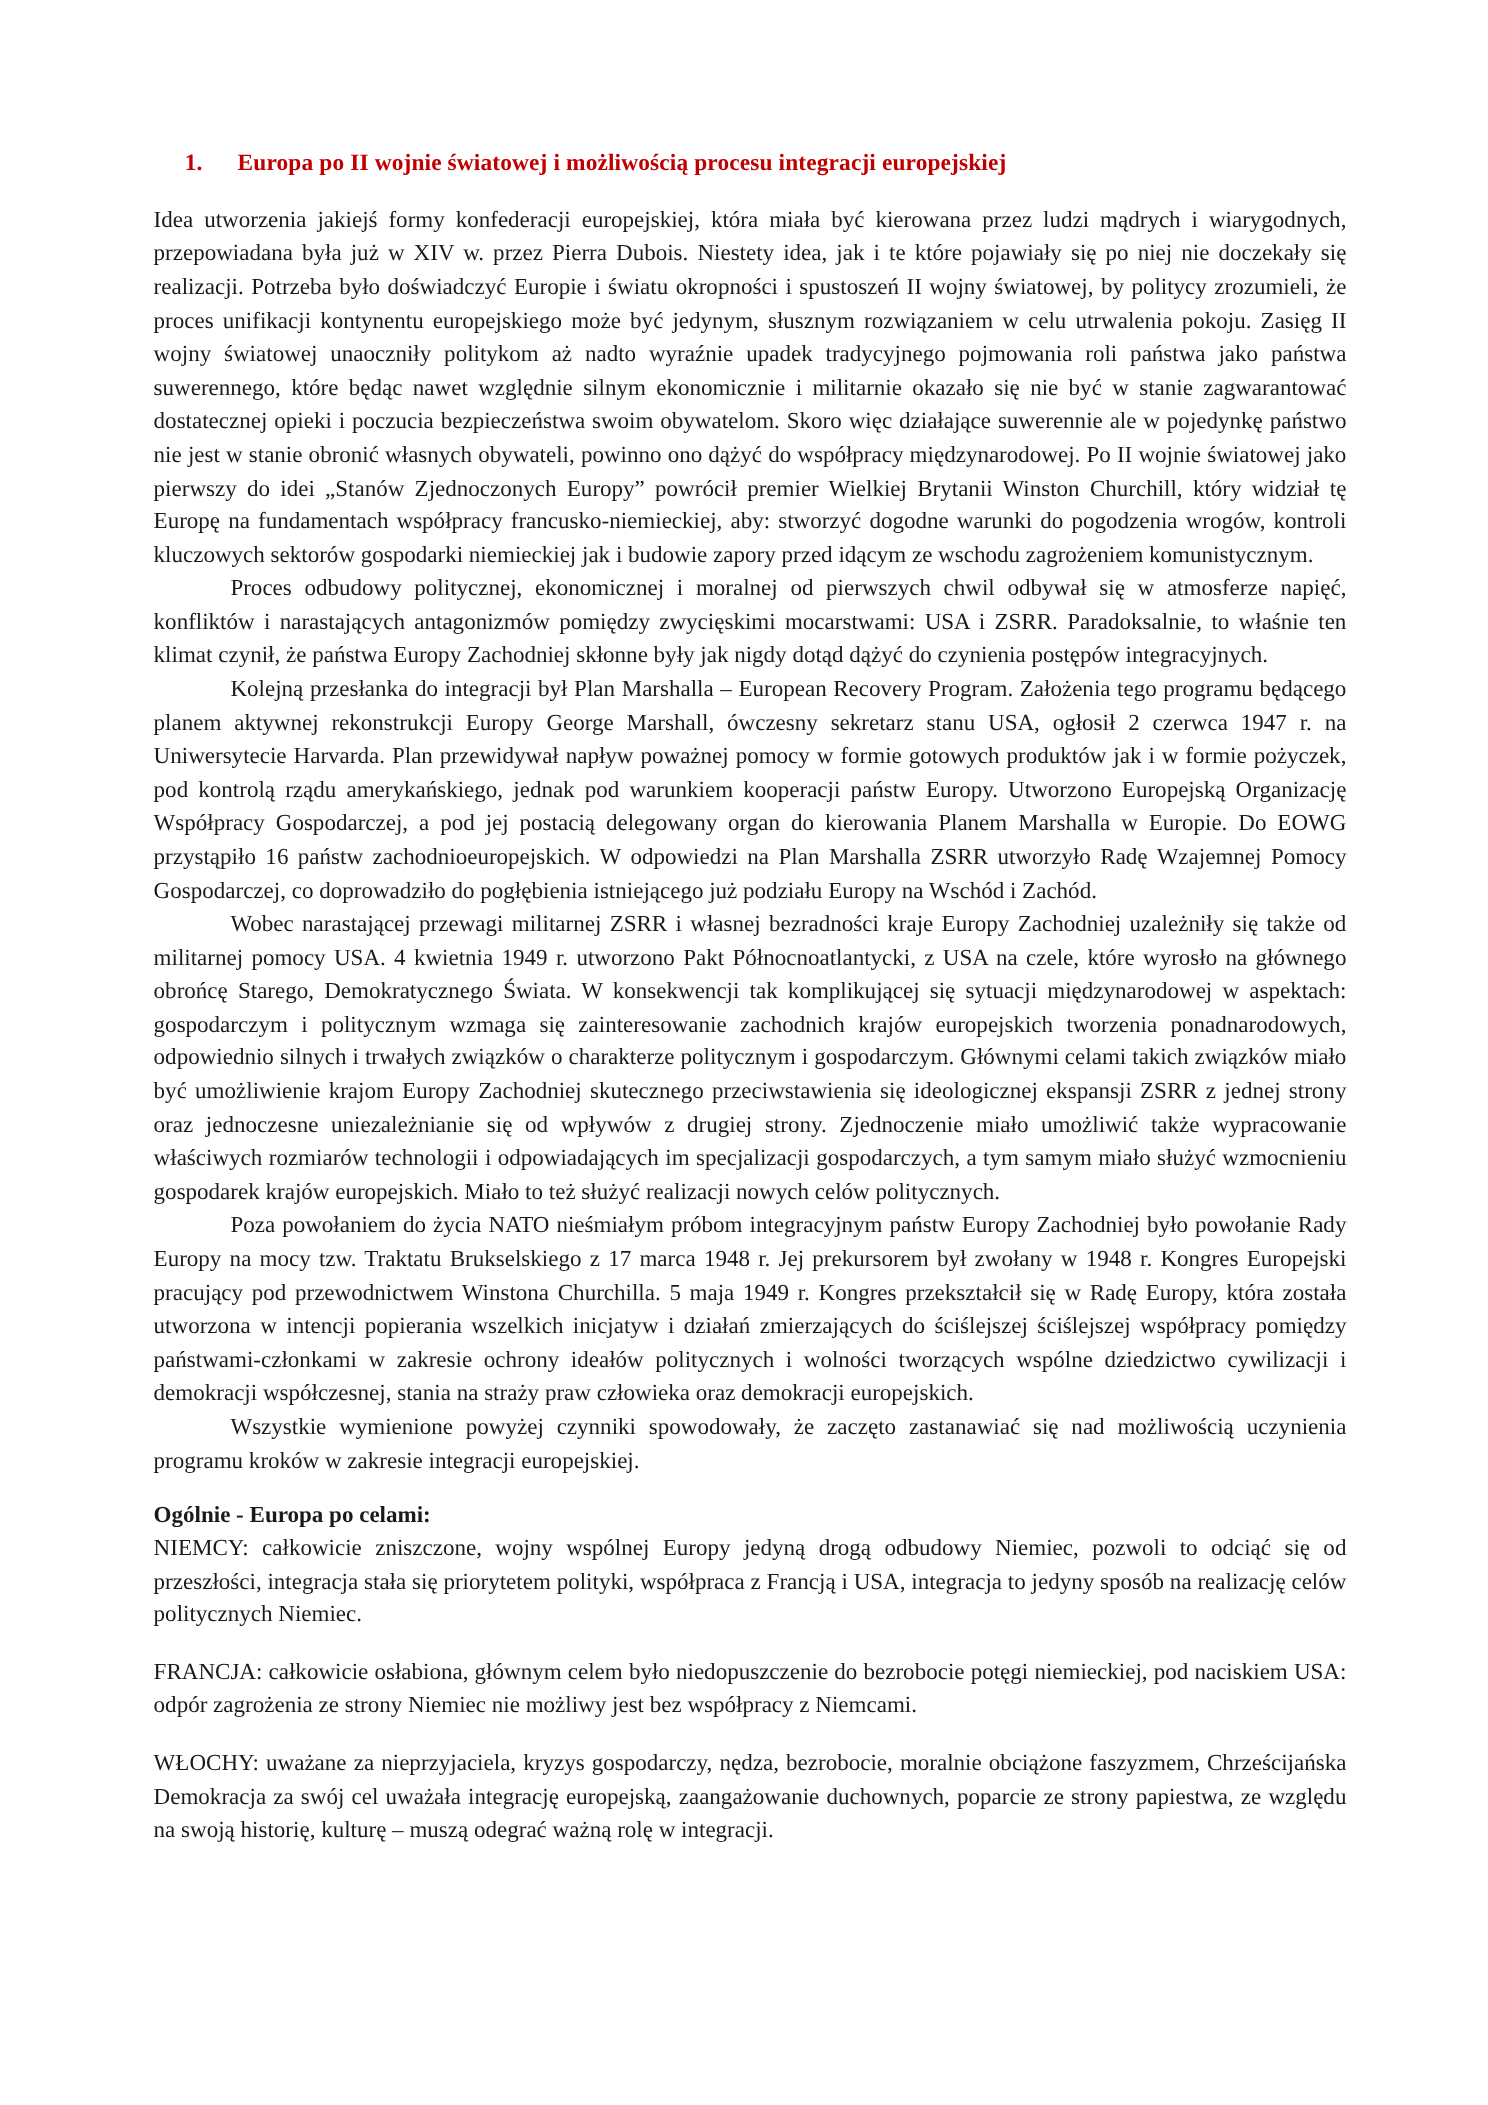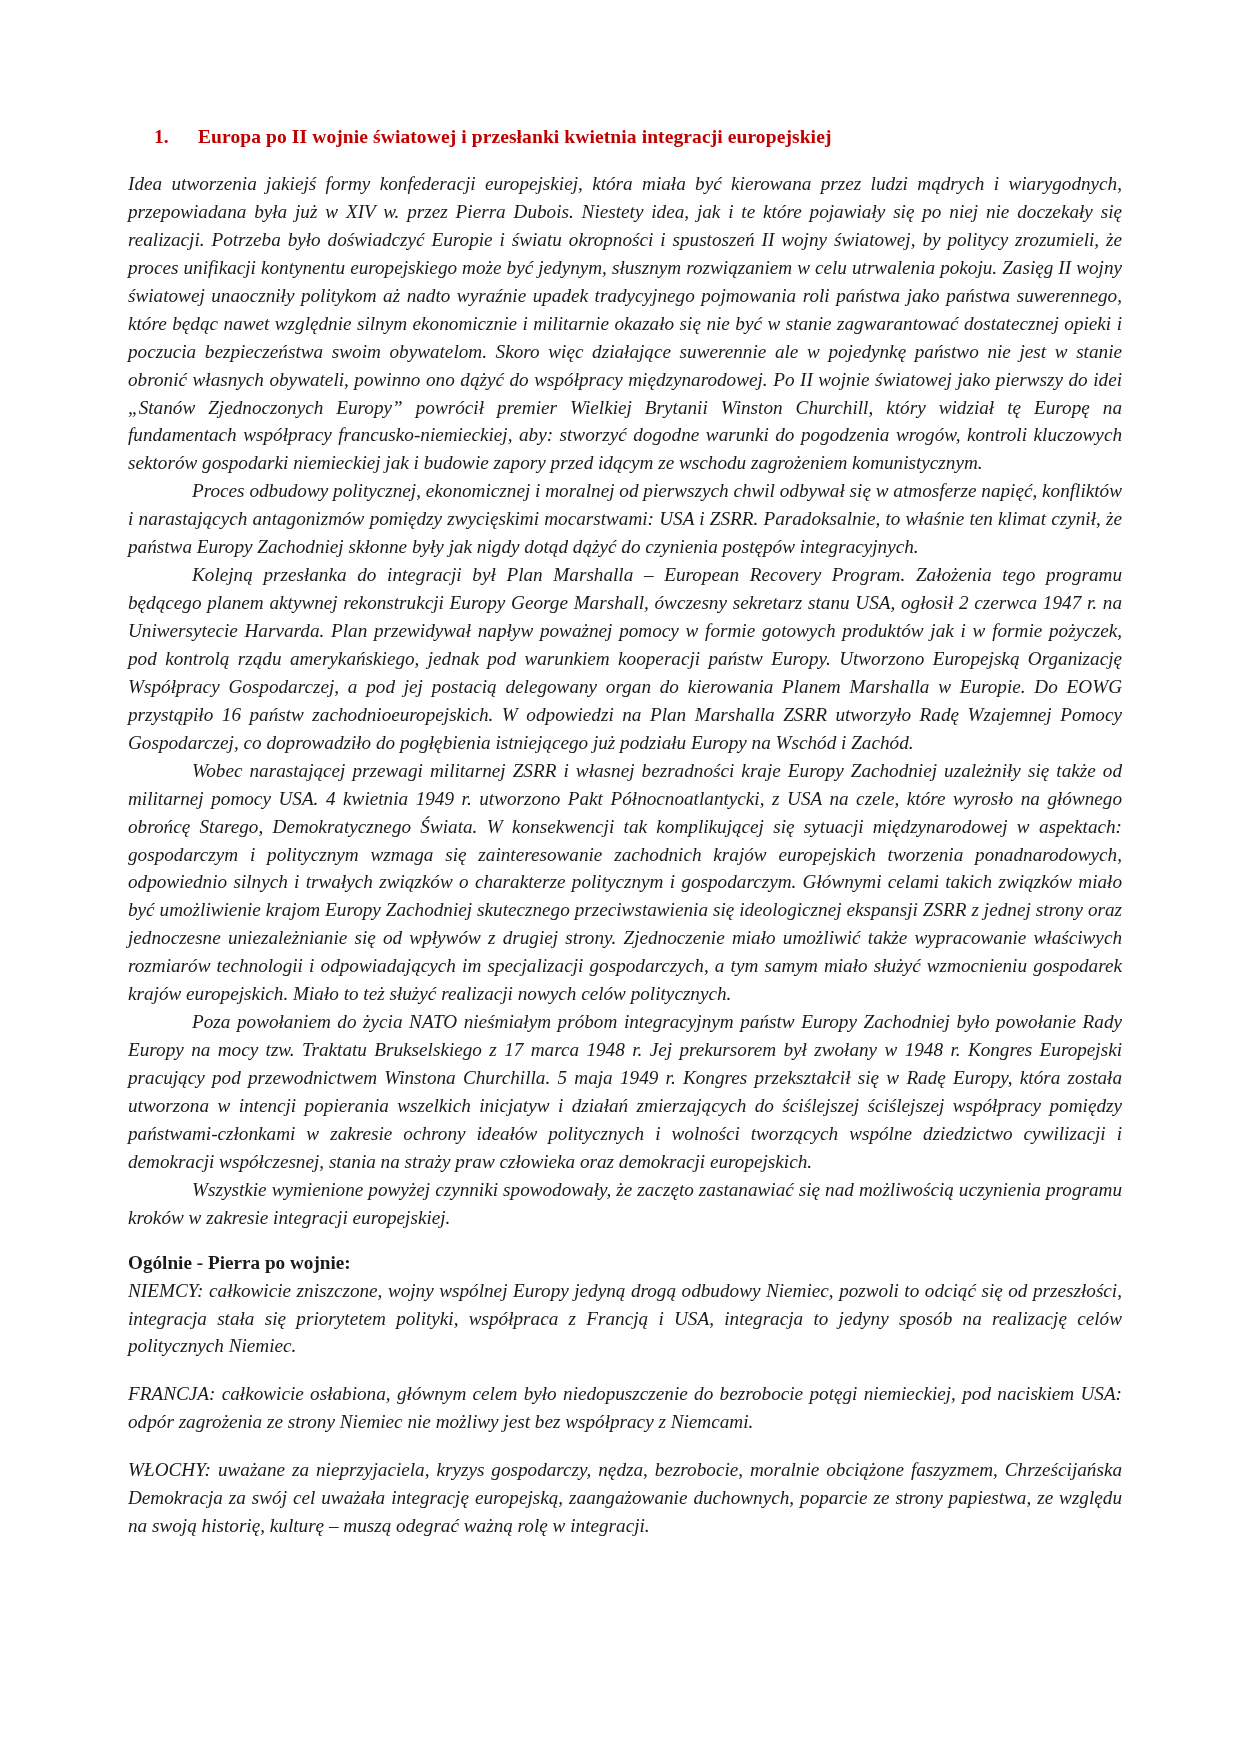--- a/index.html
+++ b/index.html
@@ -37,54 +37,53 @@
     flex: 1;
     letter-spacing: 0.1px;
   }
   p.body-par {
     margin: 0;
     font-size: 19.2px;
     line-height: 1.455;
     text-align: justify;
     text-justify: inter-word;
     hyphens: none;
-    font-style: italic;
   }
   p.indent {
     text-indent: 64px;
   }
   .spacer-sm { height: 17px; }
   .section-title {
     margin: 0;
     font-size: 19.2px;
     font-weight: bold;
     line-height: 1.455;
   }
   .tail-gap { height: 20px; }
 </style>
 </head>
 <body>
 
 <div class="page">
 
   <h1 class="doc-heading">
     <span class="num">1.</span>
-    <span class="htext">Europa po II wojnie światowej i przesłanki kwietnia integracji europejskiej</span>
+    <span class="htext">Europa po II wojnie światowej i możliwością procesu integracji europejskiej</span>
   </h1>
 
   <p class="body-par">Idea utworzenia jakiejś formy konfederacji europejskiej, która miała być kierowana przez ludzi mądrych i wiarygodnych, przepowiadana była już w XIV w. przez Pierra Dubois. Niestety idea, jak i te które pojawiały się po niej nie doczekały się realizacji. Potrzeba było doświadczyć Europie i światu okropności i spustoszeń II wojny światowej, by politycy zrozumieli, że proces unifikacji kontynentu europejskiego może być jedynym, słusznym rozwiązaniem w celu utrwalenia pokoju. Zasięg II wojny światowej unaoczniły politykom aż nadto wyraźnie upadek tradycyjnego pojmowania roli państwa jako państwa suwerennego, które będąc nawet względnie silnym ekonomicznie i militarnie okazało się nie być w stanie zagwarantować dostatecznej opieki i poczucia bezpieczeństwa swoim obywatelom. Skoro więc działające suwerennie ale w pojedynkę państwo nie jest w stanie obronić własnych obywateli, powinno ono dążyć do współpracy międzynarodowej. Po II wojnie światowej jako pierwszy do idei „Stanów Zjednoczonych Europy” powrócił premier Wielkiej Brytanii Winston Churchill, który widział tę Europę na fundamentach współpracy francusko-niemieckiej, aby: stworzyć dogodne warunki do pogodzenia wrogów, kontroli kluczowych sektorów gospodarki niemieckiej jak i budowie zapory przed idącym ze wschodu zagrożeniem komunistycznym.</p>
   <p class="body-par indent">Proces odbudowy politycznej, ekonomicznej i moralnej od pierwszych chwil odbywał się w atmosferze napięć, konfliktów i narastających antagonizmów pomiędzy zwycięskimi mocarstwami: USA i ZSRR. Paradoksalnie, to właśnie ten klimat czynił, że państwa Europy Zachodniej skłonne były jak nigdy dotąd dążyć do czynienia postępów integracyjnych.</p>
   <p class="body-par indent">Kolejną przesłanka do integracji był Plan Marshalla – European Recovery Program. Założenia tego programu będącego planem aktywnej rekonstrukcji Europy George Marshall, ówczesny sekretarz stanu USA, ogłosił 2 czerwca 1947 r. na Uniwersytecie Harvarda. Plan przewidywał napływ poważnej pomocy w formie gotowych produktów jak i w formie pożyczek, pod kontrolą rządu amerykańskiego, jednak pod warunkiem kooperacji państw Europy. Utworzono Europejską Organizację Współpracy Gospodarczej, a pod jej postacią delegowany organ do kierowania Planem Marshalla w Europie. Do EOWG przystąpiło 16 państw zachodnioeuropejskich. W odpowiedzi na Plan Marshalla ZSRR utworzyło Radę Wzajemnej Pomocy Gospodarczej, co doprowadziło do pogłębienia istniejącego już podziału Europy na Wschód i Zachód.</p>
   <p class="body-par indent">Wobec narastającej przewagi militarnej ZSRR i własnej bezradności kraje Europy Zachodniej uzależniły się także  od militarnej pomocy USA. 4 kwietnia 1949 r. utworzono Pakt Północnoatlantycki, z USA na czele, które wyrosło na głównego obrońcę Starego, Demokratycznego Świata. W konsekwencji tak komplikującej się sytuacji międzynarodowej w aspektach: gospodarczym i politycznym wzmaga się zainteresowanie zachodnich krajów europejskich tworzenia ponadnarodowych, odpowiednio silnych i trwałych związków o charakterze politycznym i gospodarczym. Głównymi celami takich związków miało być umożliwienie krajom Europy Zachodniej skutecznego przeciwstawienia się ideologicznej ekspansji ZSRR z jednej strony oraz jednoczesne uniezależnianie się od wpływów z drugiej strony. Zjednoczenie miało umożliwić także wypracowanie właściwych rozmiarów technologii i odpowiadających im specjalizacji gospodarczych, a tym samym miało służyć wzmocnieniu gospodarek krajów europejskich. Miało to też służyć realizacji nowych celów politycznych.</p>
   <p class="body-par indent">Poza powołaniem do życia NATO nieśmiałym próbom integracyjnym państw Europy Zachodniej było powołanie Rady Europy na mocy tzw. Traktatu Brukselskiego z 17 marca 1948 r. Jej prekursorem był zwołany w 1948 r. Kongres Europejski pracujący pod przewodnictwem Winstona Churchilla. 5 maja 1949 r. Kongres przekształcił się w Radę Europy, która została utworzona w intencji popierania wszelkich inicjatyw i działań zmierzających do ściślejszej ściślejszej współpracy pomiędzy państwami-członkami w zakresie ochrony ideałów politycznych i wolności tworzących wspólne dziedzictwo cywilizacji i demokracji współczesnej, stania na straży praw człowieka oraz demokracji europejskich.</p>
   <p class="body-par indent">Wszystkie wymienione powyżej czynniki spowodowały, że zaczęto zastanawiać się nad możliwością uczynienia programu kroków w zakresie integracji europejskiej.</p>
 
   <div class="spacer-sm"></div>
 
-  <p class="section-title">Ogólnie - Pierra po wojnie:</p>
+  <p class="section-title">Ogólnie - Europa po celami:</p>
 
   <p class="body-par">NIEMCY: całkowicie zniszczone, wojny wspólnej Europy jedyną drogą odbudowy Niemiec, pozwoli to odciąć się od przeszłości, integracja stała się priorytetem polityki, współpraca z Francją i USA, integracja to jedyny sposób na realizację celów politycznych Niemiec.</p>
   <div class="tail-gap"></div>
   <p class="body-par">FRANCJA: całkowicie osłabiona, głównym celem było niedopuszczenie do bezrobocie potęgi niemieckiej, pod naciskiem USA: odpór zagrożenia ze strony Niemiec nie możliwy jest bez współpracy z Niemcami.</p>
   <div class="tail-gap"></div>
   <p class="body-par">WŁOCHY: uważane za nieprzyjaciela, kryzys gospodarczy, nędza, bezrobocie, moralnie obciążone faszyzmem, Chrześcijańska Demokracja za swój cel uważała integrację europejską, zaangażowanie duchownych, poparcie ze strony papiestwa, ze względu na swoją historię, kulturę – muszą odegrać ważną rolę w integracji.</p>
 
 </div>
 
 </body></html>

